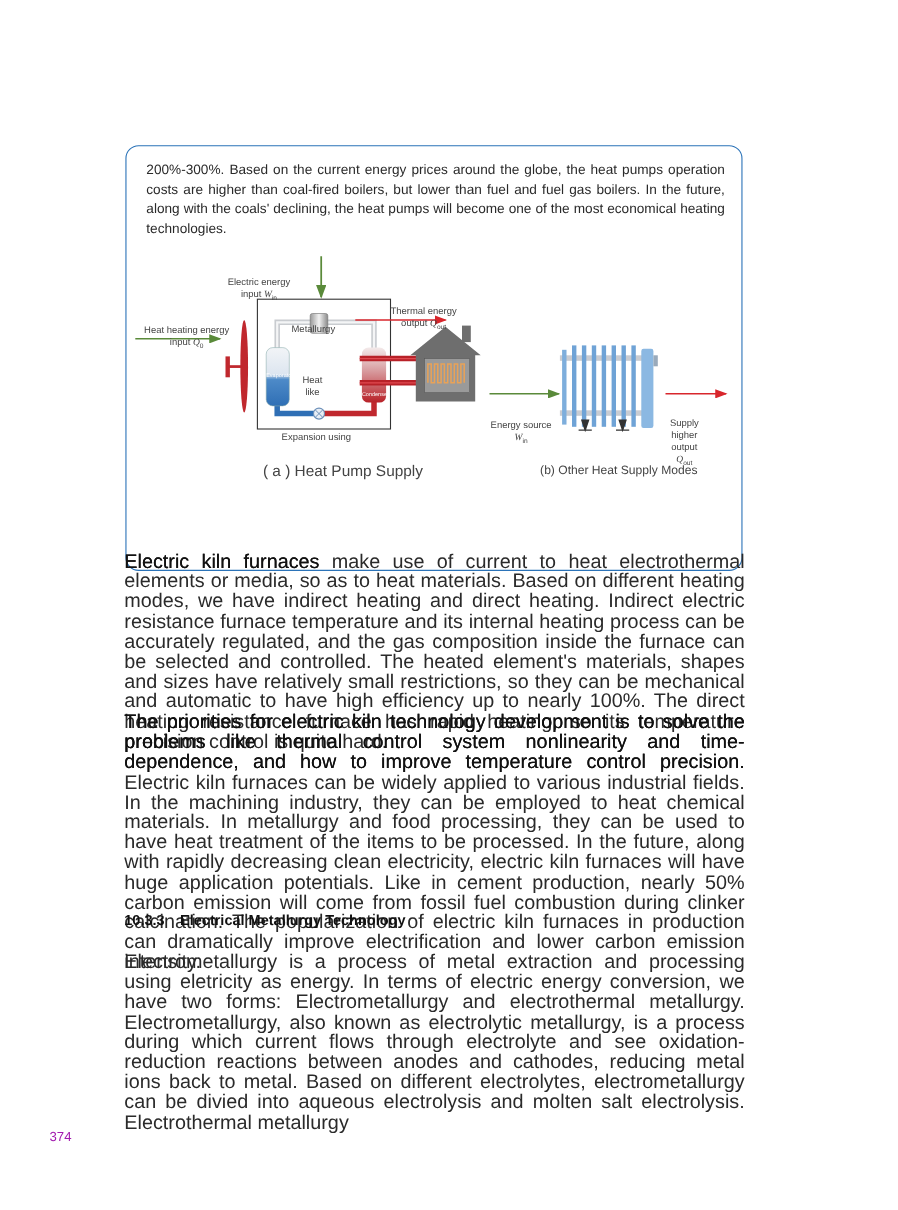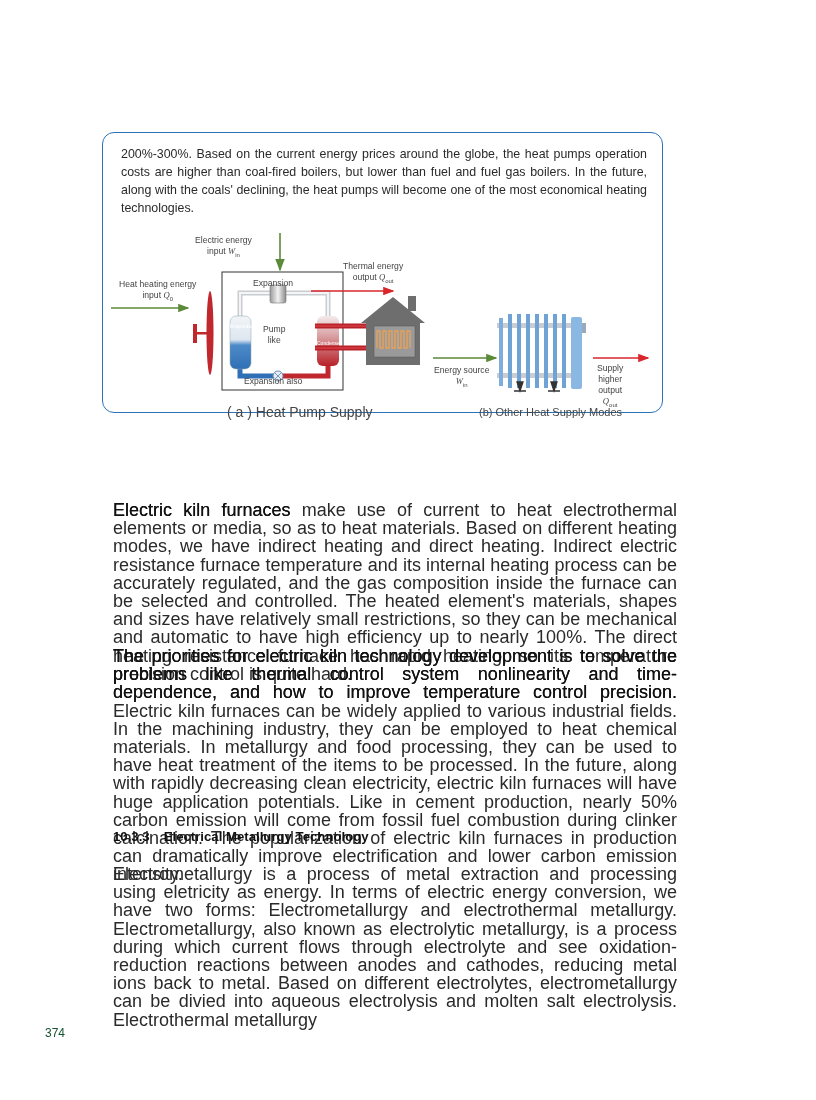--- a/index.html
+++ b/index.html
@@ -1,34 +1,34 @@
 <!DOCTYPE html>
 <html><head>
 <meta charset="utf-8">
 <style>
   html, body { margin:0; padding:0; background:#fff; }
   body { width:816px; height:1100px; position:relative; overflow:hidden;
          font-family:"Liberation Sans", sans-serif; color:#2a2a2a; }
-  .box { position:absolute; left:102px; top:132px; width:561px; height:281px;
+  .box { position:absolute; left:114px; top:132px; width:561px; height:387px;
          border:1.6px solid #2b73b8; border-radius:12px; box-sizing:border-box;padding-left:20px; }
   .box-text { position:absolute; left:18px; top:12px; width:526px;
               font-size:12.4px; line-height:18px; text-align:justify; color:#2a2a2a; }
   .fig { position:absolute; left:0; top:0; }
   .fig-caption { position:absolute; left:0; width:561px; top:299px; text-align:center;
                  font-size:11px; font-weight:bold; color:#2b73b8; }
   .fig-caption .num { margin-right:10px; }
-  .lbl { position:absolute; font-size:8.6px; color:#444; text-align:center; line-height:11px; white-space:nowrap; }
+  .lbl { position:absolute; font-size:8.6px; color:#444; text-align:center; line-height:11px; white-space:nowrap;margin-top:16px; }
   .lbl i { font-family:"Liberation Serif", serif; }
   .lbl sub { font-size:6px; }
   .para { position:absolute; left:113px; width:564px; font-size:18px; line-height:18.2px;
           text-align:justify; color:#2a2a2a; }
   .para b { font-weight:normal; color:#111; text-shadow:0 0 0.4px #111; }
   .heading { position:absolute; left:113px; top:829px; font-size:13.2px; font-weight:bold; color:#111; }
   .heading .sec { margin-right:14px; }
-  .page-num { position:absolute; left:45px; top:1026px; font-size:12px; color:#14532d; }
+  .page-num { position:absolute; left:45px; top:1026px; font-size:12px; color:#a21caf; }
 </style>
 </head>
 <body>
 
 <div class="box">
   <div class="box-text">200%-300%. Based on the current energy prices around the globe, the heat pumps operation costs are higher than coal-fired boilers, but lower than fuel and fuel gas boilers. In the future, along with the coals' declining, the heat pumps will become one of the most economical heating technologies.</div>
 
   <svg class="fig" width="561" height="329">
     <defs>
       <marker id="ag" markerWidth="8" markerHeight="6" refX="7" refY="3" orient="auto">
@@ -120,28 +120,28 @@
     <div><span>input</span> <i>W</i><sub>in</sub></div>
   </div>
   <div class="lbl" style="left:16px;top:146px;">
     <div>Heat heating energy</div>
     <div><span>input</span> <i>Q</i><sub>0</sub></div>
   </div>
   <div class="lbl" style="left:240px;top:128px;">
     <div>Thermal energy</div>
     <div><span>output</span> <i>Q</i><sub>out</sub></div>
   </div>
-  <div class="lbl" style="left:150px;top:145px;">Expansion</div>
+  <div class="lbl" style="left:150px;top:145px;">Metallurgy</div>
   <div class="lbl" style="left:160px;top:191px;">
-    <div>Pump</div>
+    <div>Heat</div>
     <div>like</div>
   </div>
   <div class="lbl" style="left:127px;top:188px;font-size:5px;color:#fff;">Evaporator</div>
   <div class="lbl" style="left:214px;top:205px;font-size:5px;color:#fff;">Condenser</div>
-  <div class="lbl" style="left:141px;top:243px;">Expansion also</div>
+  <div class="lbl" style="left:141px;top:243px;">Expansion using</div>
   <div class="lbl" style="left:331px;top:232px;">
     <div>Energy source</div>
     <div><i>W</i><sub>in</sub></div>
   </div>
   <div class="lbl" style="left:494px;top:230px;">
     <div>Supply</div>
     <div>higher</div>
     <div>output</div>
     <div><i>Q</i><sub>out</sub></div>
   </div>

